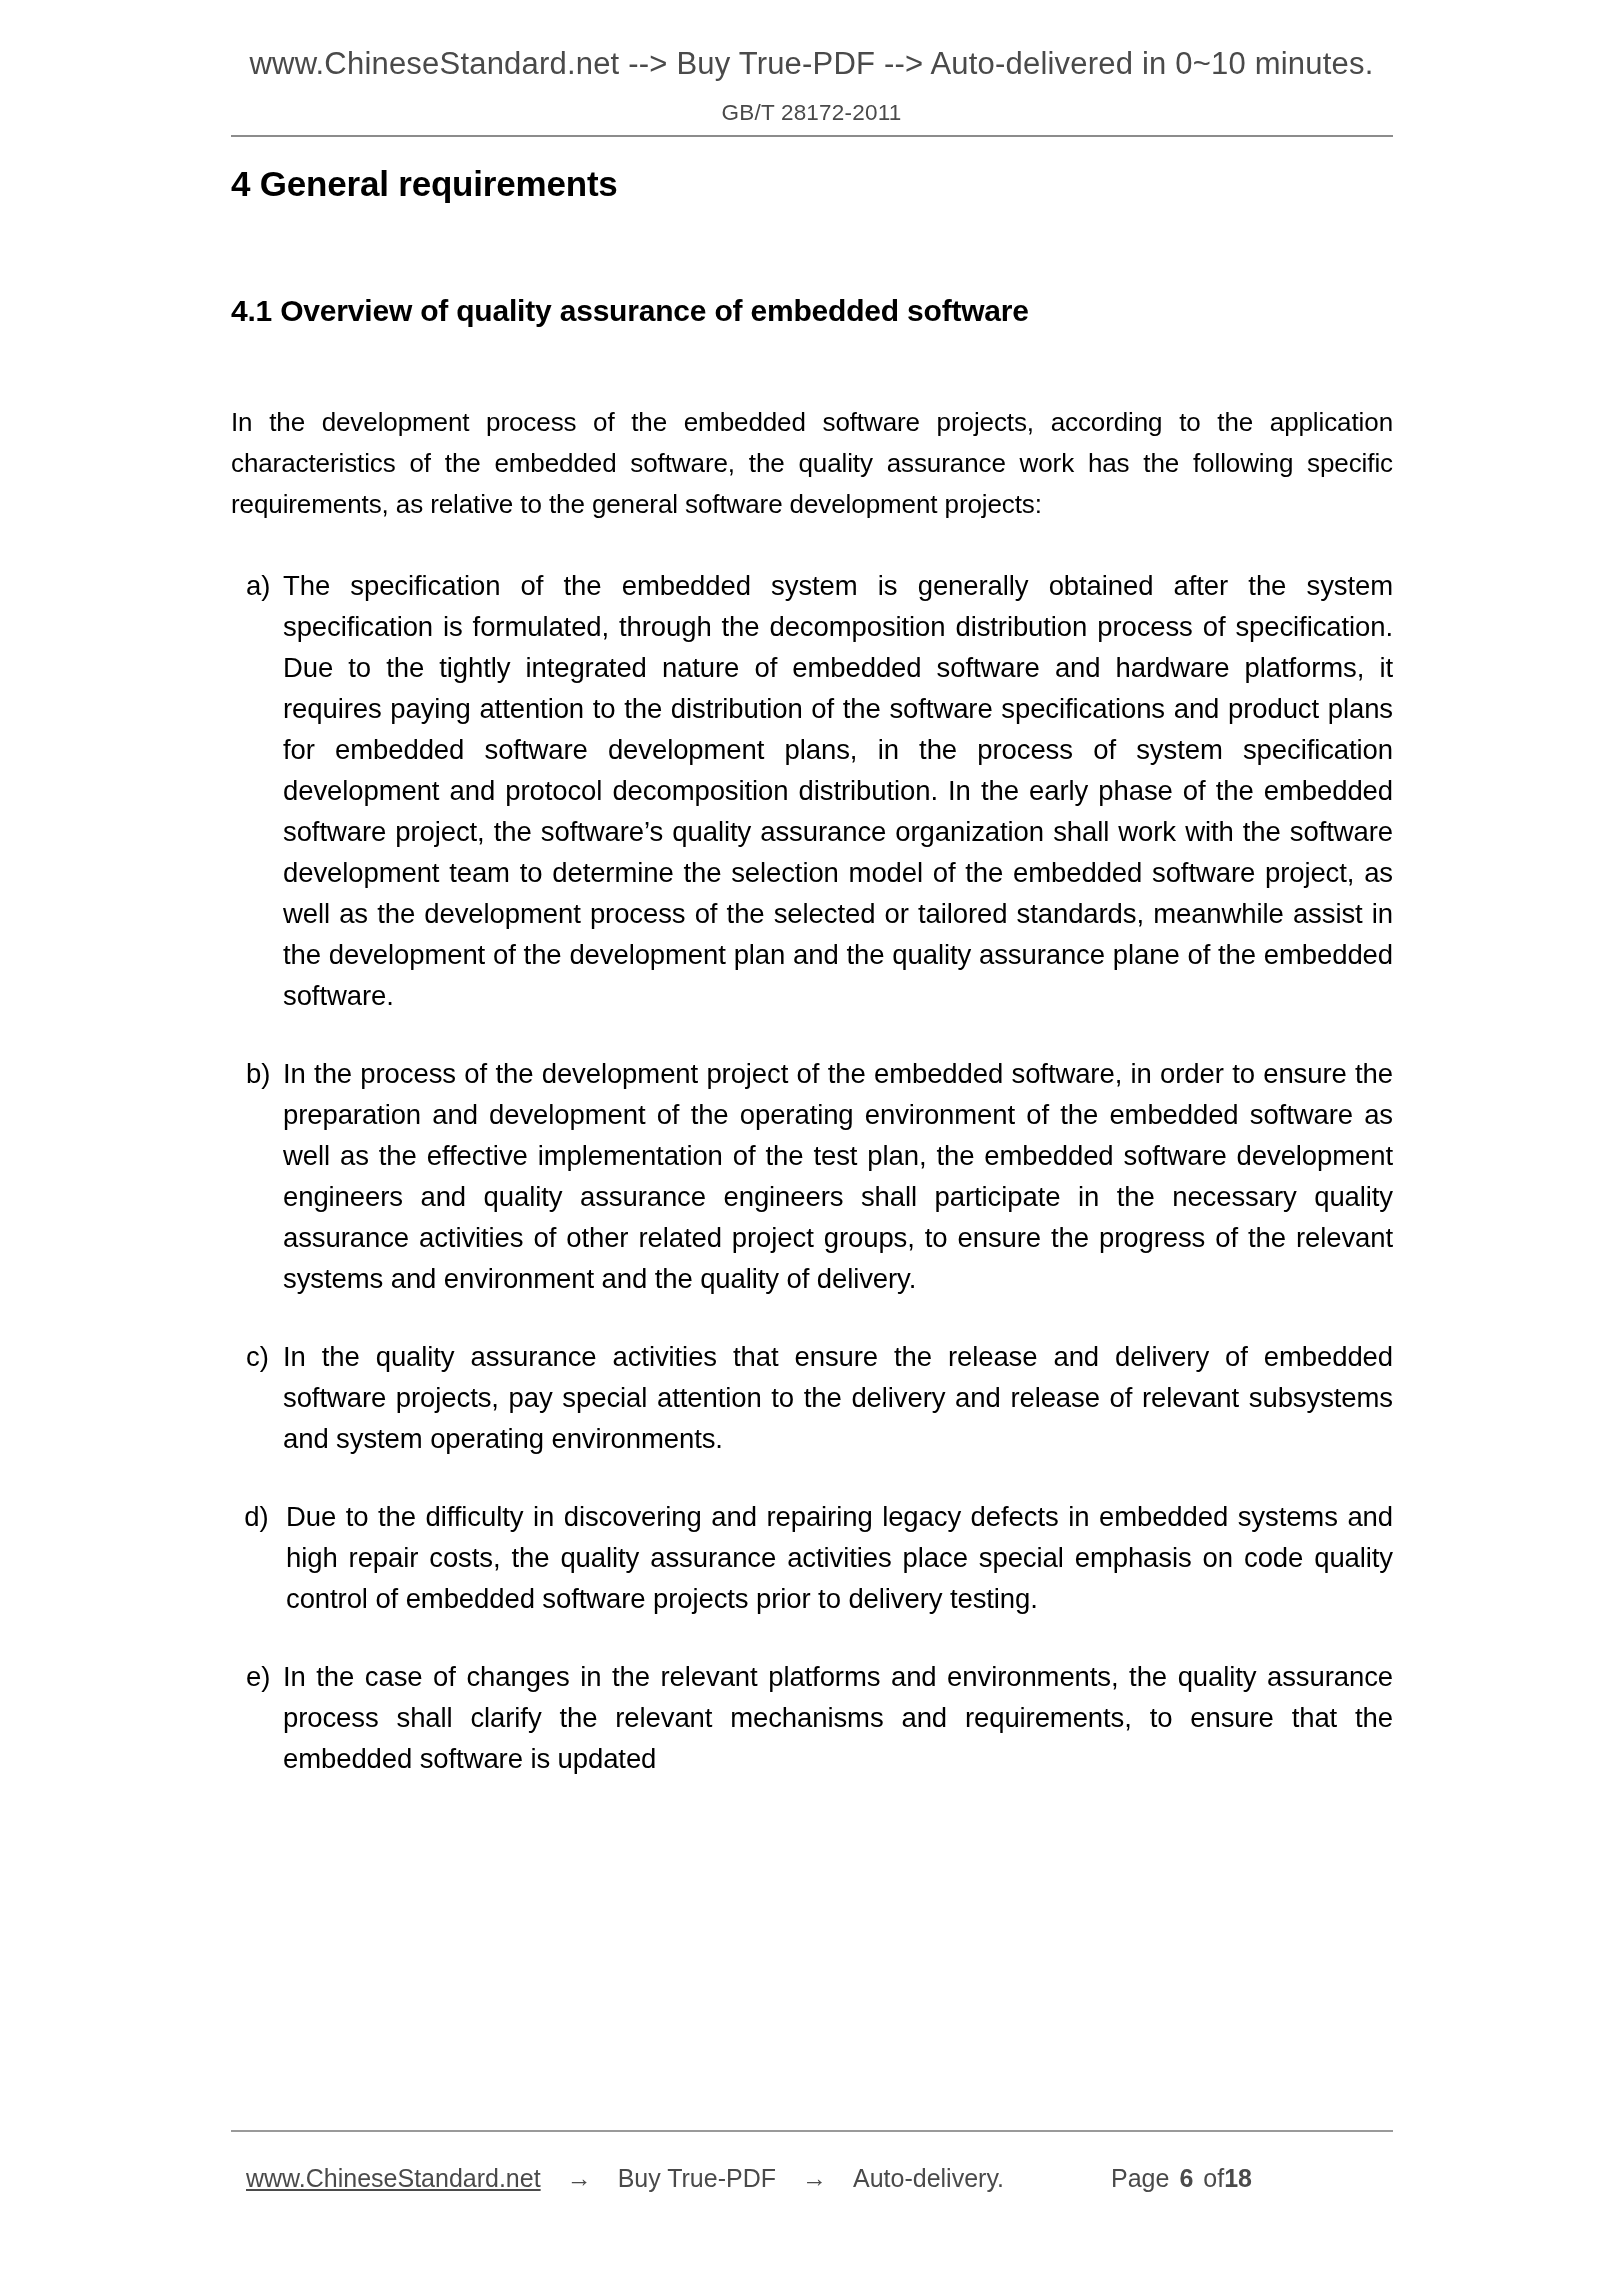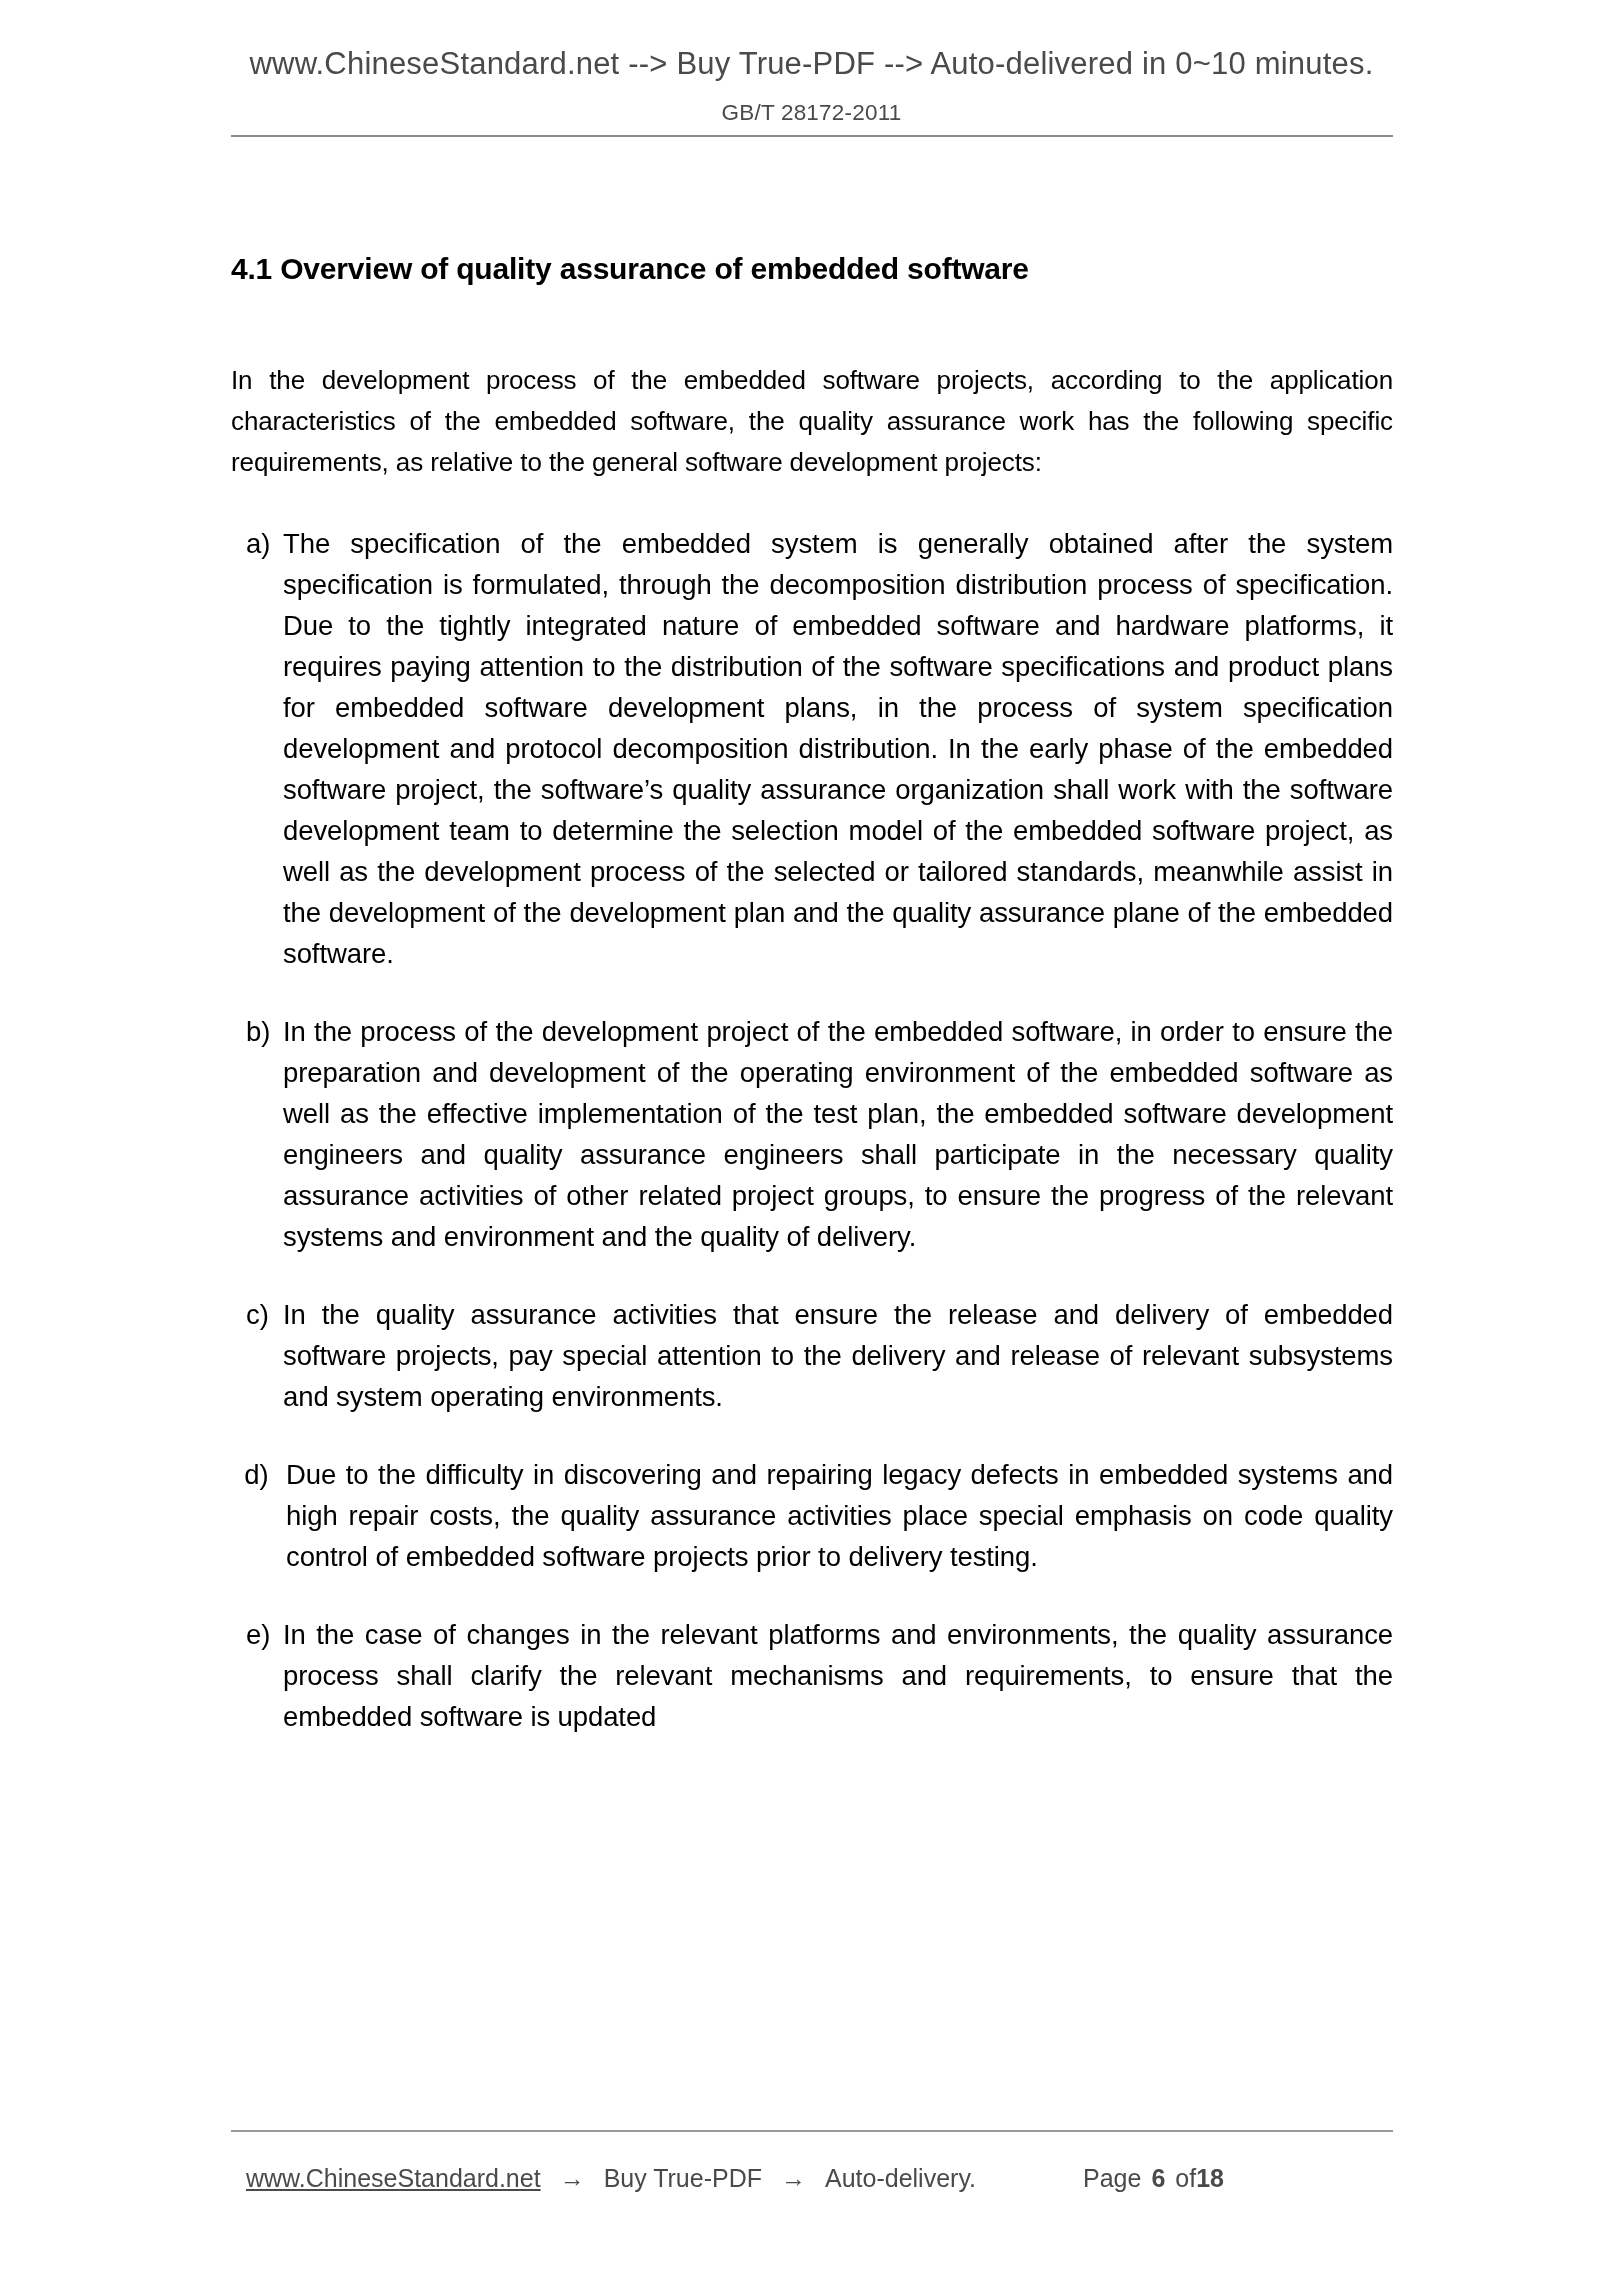--- a/index.html
+++ b/index.html
@@ -136,21 +136,21 @@
     display: flex;
     align-items: baseline;
     font-size: 25px;
     color: #4a4a4a;
     white-space: nowrap;
   }
   .footer-left {
     margin-left: 15px;
     display: flex;
     align-items: baseline;
-    gap: 9px;
+    gap: 16px;
   }
   .footer-link {
     text-decoration: underline;
     color: #4a4a4a;
   }
   .footer-arrow {
     margin: 0 10px;
     font-size: 25px;
   }
   .footer-right {
@@ -169,20 +169,21 @@
 <div class="page">
 
   <div class="page-header">
     <div class="header-promo">www.ChineseStandard.net --&gt; Buy True-PDF --&gt; Auto-delivered in 0~10 minutes.</div>
     <div class="header-std">GB/T 28172-2011</div>
     <div class="header-rule"></div>
   </div>
 
   <div class="content">
 
+    <h1 class="sec-title">4 General requirements</h1>
 
     <div class="spacer-1"></div>
 
     <h2 class="sub-title">4.1 Overview of quality assurance of embedded software</h2>
 
     <div class="spacer-2"></div>
 
     <p class="body-text">In the development process of the embedded software projects, according to the application characteristics of the embedded software, the quality assurance work has the following specific requirements, as relative to the general software development projects:</p>
 
     <div class="list">

